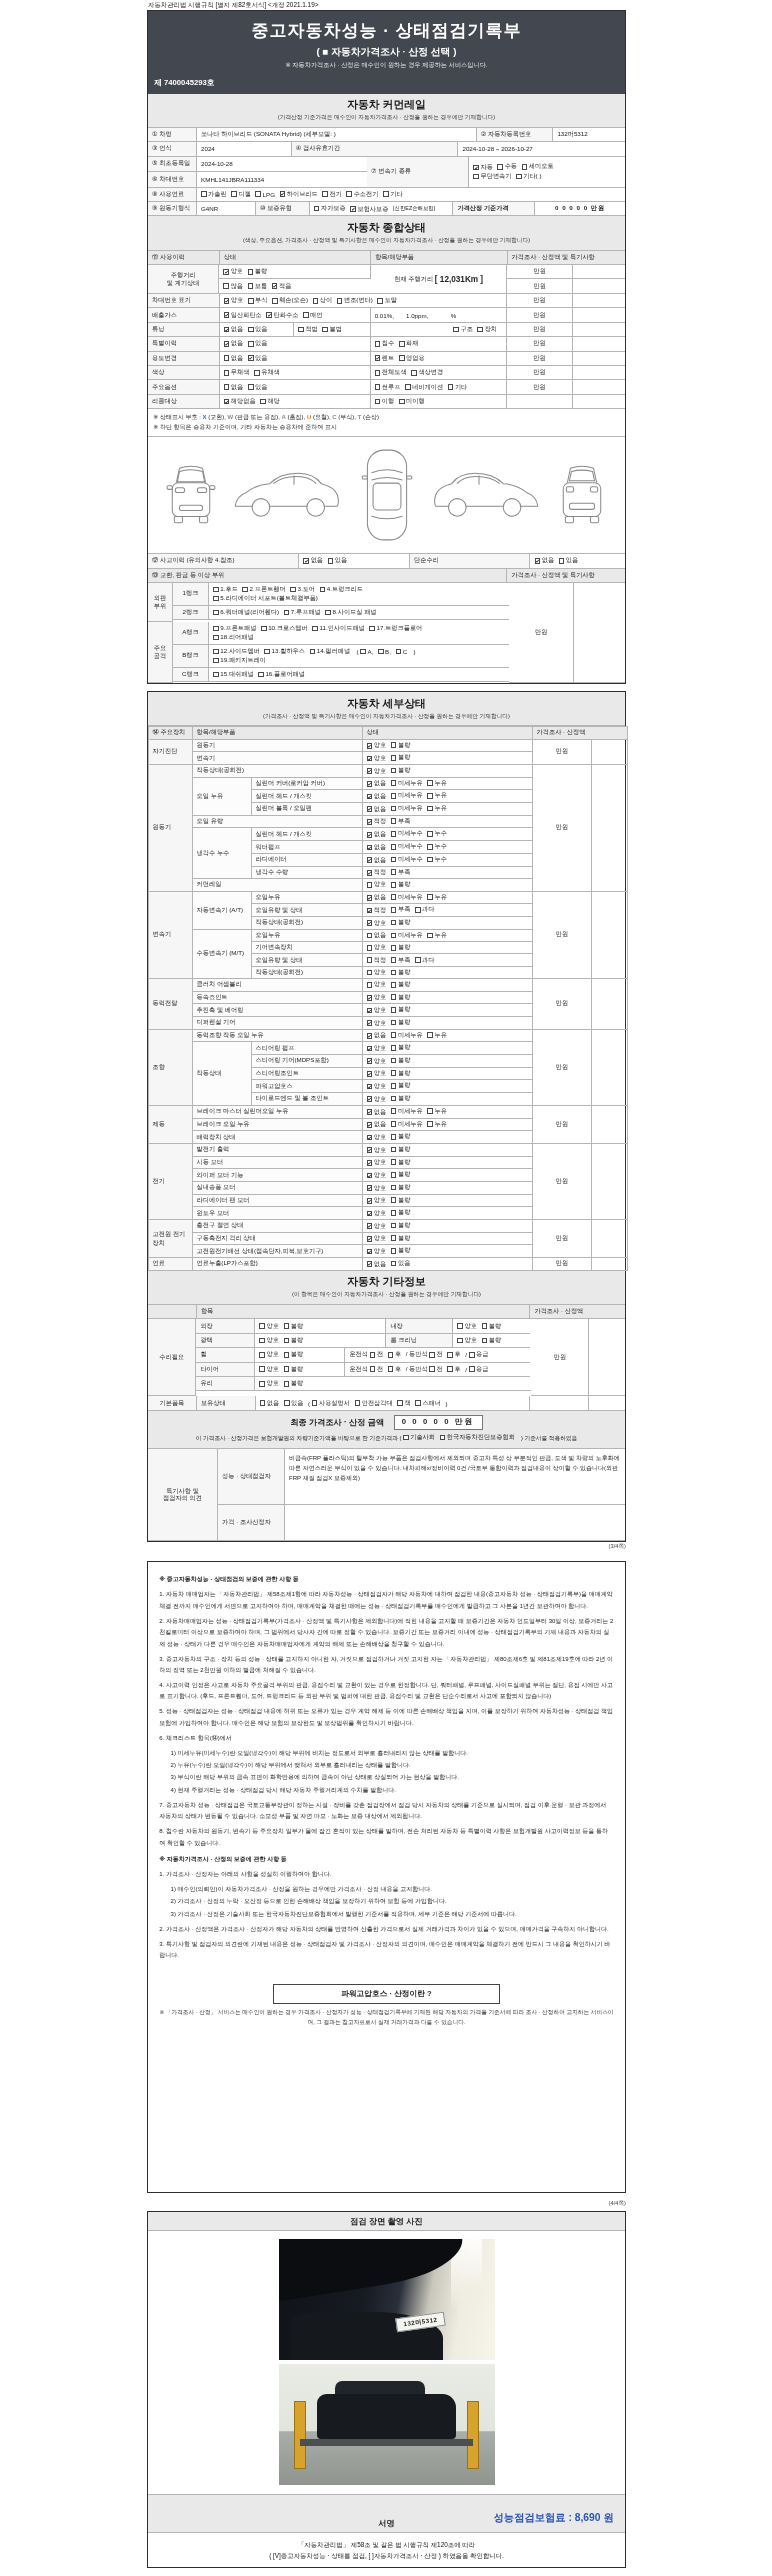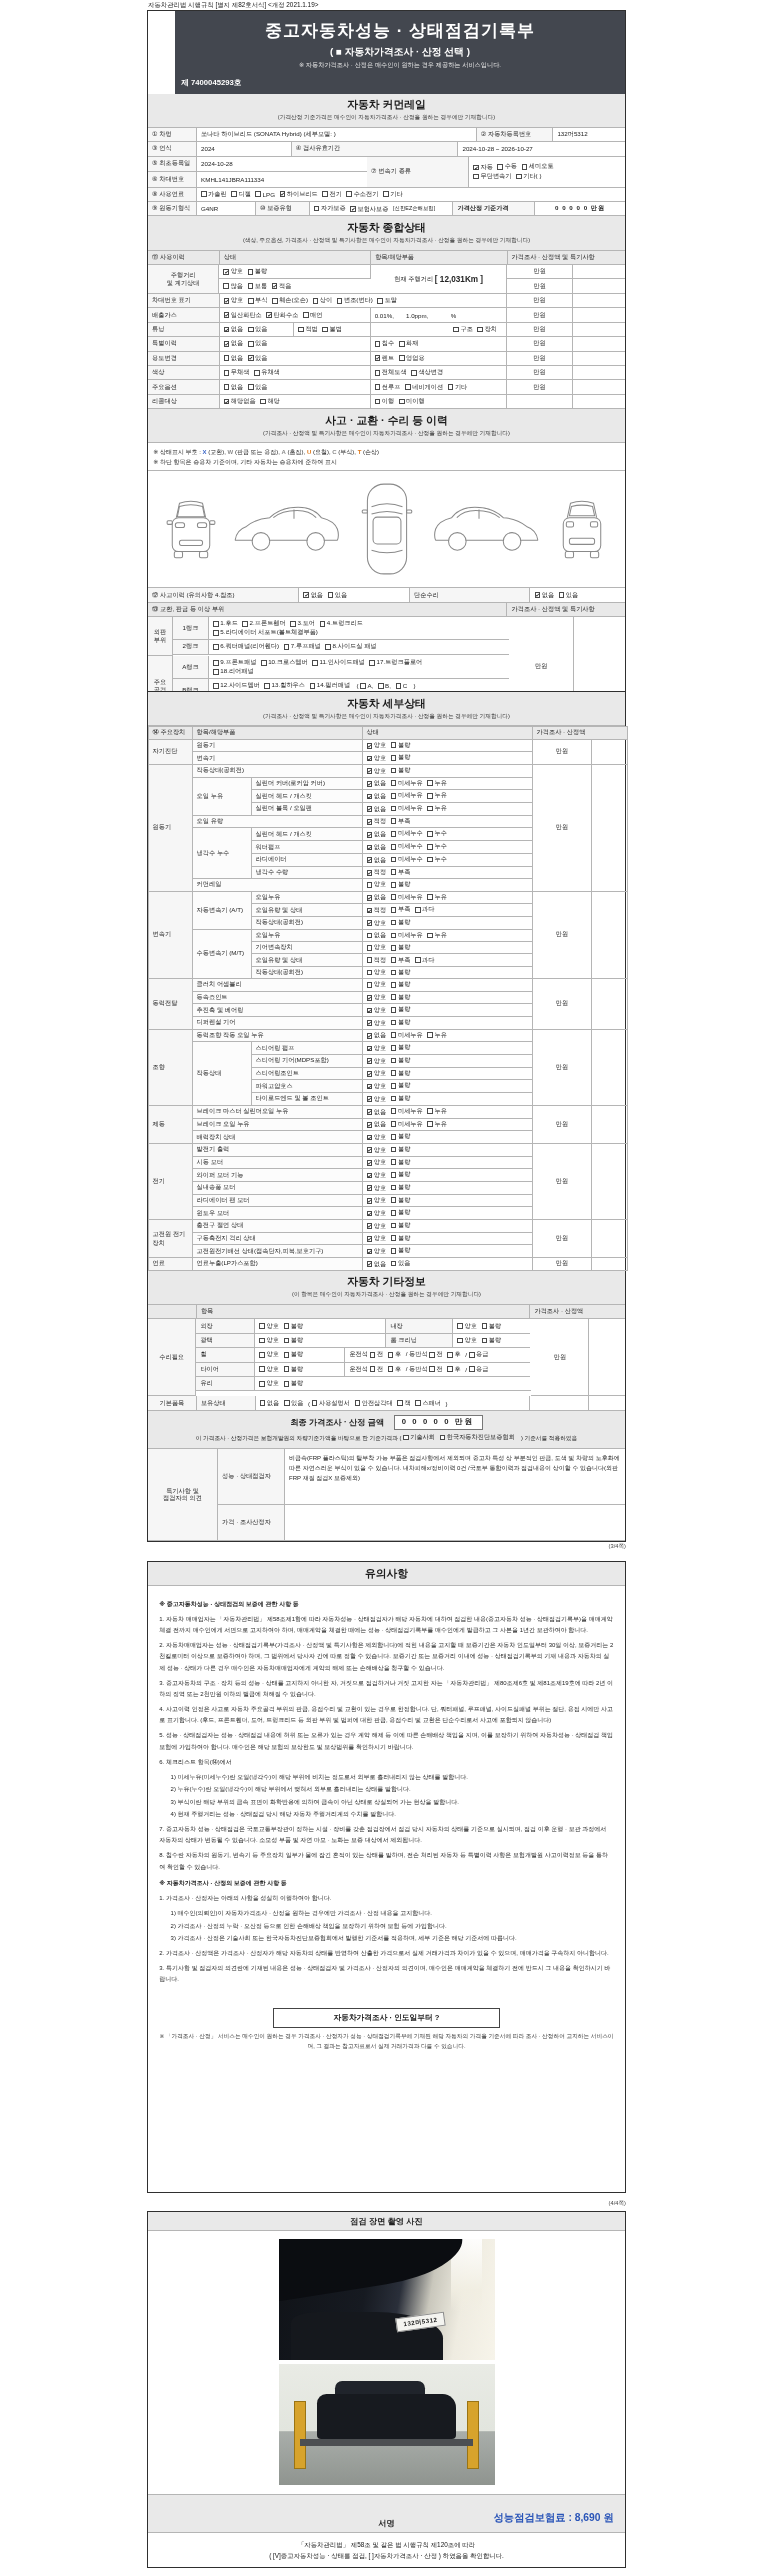--- a/index.html
+++ b/index.html
@@ -1,21 +1,21 @@
 <!DOCTYPE html>
 <html style="font-size:8.2px"><head>
 <meta charset="utf-8">
 <style>
   html,body{margin:0;padding:0;background:#fff;}
   body{width:773px;height:2576px;position:relative;font-family:"Liberation Sans","DejaVu Sans",sans-serif;color:#222;overflow:hidden;}
   .lawref{position:absolute;left:148px;top:1px;font-size:6.4px;color:#111;}
   .col{position:absolute;left:147px;width:479px;}
   .blk{border:1px solid #2f2f2f;background:#fff;box-sizing:border-box;}
   
-  .dhead{background:#43474f;color:#fff;padding:8.2px 6.2px 5.2px 6.2px;margin-left:27px;}
+  .dhead{background:#43474f;color:#fff;padding:8.2px 6.2px 5.2px 6.2px;}
   .dtitle{text-align:center;font-size:17px;font-weight:bold;letter-spacing:1px;}
   .dsub{text-align:center;font-size:9.8px;font-weight:bold;margin-top:3.1px;}
   .dnote{text-align:center;font-size:6.2px;margin-top:2.6px;color:#e8e8e8;}
   .docno{font-size:7.7px;font-weight:bold;margin-top:8.2px;}
   
   .shead{background:#e9e9e9;border-bottom:0.5px solid #b5b5b5;text-align:center;padding:4.6px 2.1px;}
   .stitle{font-size:10.8px;font-weight:bold;color:#1c1c1c;}
   .snote{font-size:5.7px;color:#333;margin-top:2.1px;}
   
   .fr{display:flex;}
@@ -462,24 +462,20 @@
           <span class="opt">
             <span class="cb"></span>
             <span class="cbt">미이행</span>
           </span>
         </div>
       <div class="fc" style="width:67px;"></div>
       <div class="fc" style="width:52px;"></div>
     </div>
   </div>
 
-  <div class="shead">
-    <div class="stitle">사고 · 교환 · 수리 등 이력</div>
-    <div class="snote">(가격조사 · 산정액 및 특기사항은 매수인이 자동차가격조사 · 산정을 원하는 경우에만 기재합니다)</div>
-  </div>
 
   <div style="padding:3.1px 5.2px;border-bottom:0.5px solid #b5b5b5;font-size:6px;line-height:1.7;">
     <div><span>※ 상태표시 부호 : </span><span style="color: rgb(59, 102, 200); font-weight: bold;">X</span><span> (교환), </span><span style="color: rgb(138, 138, 138); font-weight: bold;">W</span><span> (판금 또는 용접), </span><span style="color: rgb(138, 138, 138); font-weight: bold;">A</span><span> (흠집), </span><span style="color: rgb(224, 120, 24); font-weight: bold;">U</span><span> (요철), </span><span style="color: rgb(138, 138, 138); font-weight: bold;">C</span><span> (부식), </span><span style="color: rgb(224, 120, 24); font-weight: bold;">T</span><span> (손상)</span></div>
     <div>※ 하단 항목은 승용차 기준이며, 기타 자동차는 승용차에 준하여 표시</div>
   </div>
 
   <div class="diag">
     <svg width="54" height="77" viewBox="0 0 105 150">
       <rect x="16" y="52" width="73" height="66" rx="12"></rect>
       <path d="M24 52 L30 24 Q52 16 75 24 L81 52"></path>
@@ -1426,23 +1422,20 @@
           <div class="fc lab" style="width:67px;min-height:36px;">가격 · 조사산정자</div>
           <div class="fc" style="width:340px;min-height:36px;"></div>
         </div>
       </div>
     </div>
   </div>
 </div>
 <div class="col pagemark" style="top:1540px;">(3/4쪽)</div>
 
 <div class="col blk" style="top:1561px;min-height:632px;">
-  <div class="shead">
-    <div class="stitle">유의사항</div>
-  </div>
   <div class="nbody" id="notices-list">
       <div class="n-h">※ 중고자동차성능 · 상태점검의 보증에 관한 사항 등</div>
       <div class="n-p">1.  자동차 매매업자는 「자동차관리법」 제58조제1항에 따라 자동차성능 · 상태점검자가 해당 자동차에 대하여 점검한 내용(중고자동차 성능 · 상태점검기록부)을 매매계약 체결 전까지 매수인에게 서면으로 고지하여야 하며, 매매계약을 체결한 때에는 성능 · 상태점검기록부를 매수인에게 발급하고 그 사본을 1년간 보관하여야 합니다.</div>
       <div class="n-p">2.  자동차매매업자는 성능 · 상태점검기록부(가격조사 · 산정액 및 특기사항은 제외합니다)에 적힌 내용을 고지할 때 보증기간은 자동차 인도일부터 30일 이상, 보증거리는 2천킬로미터 이상으로 보증하여야 하며, 그 범위에서 당사자 간에 따로 정할 수 있습니다. 보증기간 또는 보증거리 이내에 성능 · 상태점검기록부의 기재 내용과 자동차의 실제 성능 · 상태가 다른 경우 매수인은 자동차매매업자에게 계약의 해제 또는 손해배상을 청구할 수 있습니다.</div>
       <div class="n-p">3.  중고자동차의 구조 · 장치 등의 성능 · 상태를 고지하지 아니한 자, 거짓으로 점검하거나 거짓 고지한 자는 「자동차관리법」 제80조제6호 및 제81조제19호에 따라 2년 이하의 징역 또는 2천만원 이하의 벌금에 처해질 수 있습니다.</div>
       <div class="n-p">4.  사고이력 인정은 사고로 자동차 주요골격 부위의 판금, 용접수리 및 교환이 있는 경우로 한정합니다. 단, 쿼터패널, 루프패널, 사이드실패널 부위는 절단, 용접 시에만 사고로 표기합니다. (후드, 프론트휀더, 도어, 트렁크리드 등 외판 부위 및 범퍼에 대한 판금, 용접수리 및 교환은 단순수리로서 사고에 포함되지 않습니다)</div>
       <div class="n-p">5.  성능 · 상태점검자는 성능 · 상태점검 내용에 허위 또는 오류가 있는 경우 계약 해제 등 이에 따른 손해배상 책임을 지며, 이를 보장하기 위하여 자동차성능 · 상태점검 책임보험에 가입하여야 합니다. 매수인은 해당 보험의 보상한도 및 보상범위를 확인하시기 바랍니다.</div>
       <div class="n-p">6.  체크리스트 항목(⑭)에서</div>
       <div class="n-s">1)  미세누유(미세누수)란 오일(냉각수)이 해당 부위에 비치는 정도로서 외부로 흘러내리지 않는 상태를 말합니다.</div>
       <div class="n-s">2)  누유(누수)란 오일(냉각수)이 해당 부위에서 맺혀서 외부로 흘러내리는 상태를 말합니다.</div>
@@ -1451,21 +1444,21 @@
       <div class="n-p">7.  중고자동차 성능 · 상태점검은 국토교통부장관이 정하는 시설 · 장비를 갖춘 점검장에서 점검 당시 자동차의 상태를 기준으로 실시되며, 점검 이후 운행 · 보관 과정에서 자동차의 상태가 변동될 수 있습니다. 소모성 부품 및 자연 마모 · 노화는 보증 대상에서 제외됩니다.</div>
       <div class="n-p">8.  침수란 자동차의 원동기, 변속기 등 주요장치 일부가 물에 잠긴 흔적이 있는 상태를 말하며, 전손 처리된 자동차 등 특별이력 사항은 보험개발원 사고이력정보 등을 통하여 확인할 수 있습니다.</div>
       <div class="n-h">※ 자동차가격조사 · 산정의 보증에 관한 사항 등</div>
       <div class="n-p">1.  가격조사 · 산정자는 아래의 사항을 성실히 이행하여야 합니다.</div>
       <div class="n-s">1)  매수인(의뢰인)이 자동차가격조사 · 산정을 원하는 경우에만 가격조사 · 산정 내용을 고지합니다.</div>
       <div class="n-s">2)  가격조사 · 산정의 누락 · 오산정 등으로 인한 손해배상 책임을 보장하기 위하여 보험 등에 가입합니다.</div>
       <div class="n-s">3)  가격조사 · 산정은 기술사회 또는 한국자동차진단보증협회에서 발행한 기준서를 적용하며, 세부 기준은 해당 기준서에 따릅니다.</div>
       <div class="n-p">2.  가격조사 · 산정액은 가격조사 · 산정자가 해당 자동차의 상태를 반영하여 산출한 가격으로서 실제 거래가격과 차이가 있을 수 있으며, 매매가격을 구속하지 아니합니다.</div>
       <div class="n-p">3.  특기사항 및 점검자의 의견란에 기재된 내용은 성능 · 상태점검자 및 가격조사 · 산정자의 의견이며, 매수인은 매매계약을 체결하기 전에 반드시 그 내용을 확인하시기 바랍니다.</div>
     </div>
-  <div class="qbox">자동차가격조사 · 인도일부터 ?</div>
+  <div class="qbox">파워고압호스 · 산정이란 ?</div>
   <div class="qnote" style="text-align:center;padding-bottom:6.2px;">※ 「가격조사 · 산정」 서비스는 매수인이 원하는 경우 가격조사 · 산정자가 성능 · 상태점검기록부에 기재된 해당 자동차의 가격을 기준서에 따라 조사 · 산정하여 고지하는 서비스이며, 그 결과는 참고자료로서 실제 거래가격과 다를 수 있습니다.</div>
 </div>
 <div class="col pagemark" style="top:2197px;">(4/4쪽)</div>
 
 <div class="col blk" style="top:2211px;">
   <div class="shead" style="padding:3.6px 2.1px;">
     <div style="font-size:8.2px;font-weight:bold;">점검 장면 촬영 사진</div>
   </div>
   <div class="photos">
     <div class="photo">

